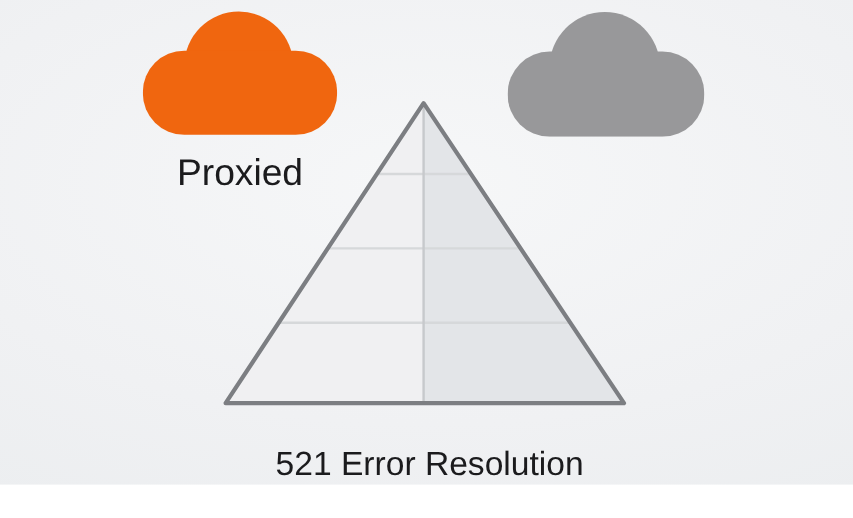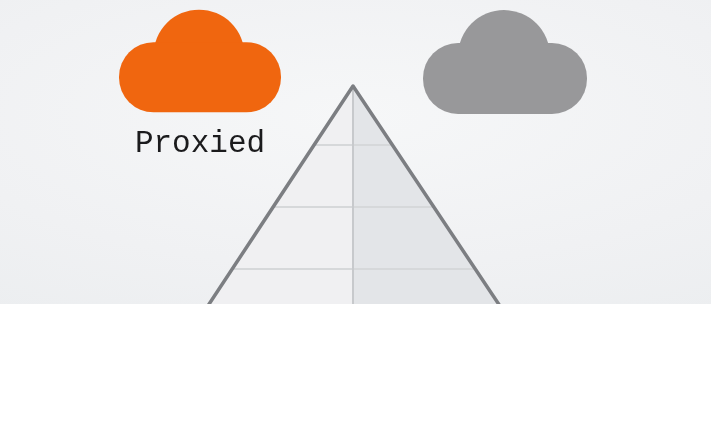--- a/index.html
+++ b/index.html
@@ -3,25 +3,24 @@
 <meta charset="utf-8">
 <style>
   html, body {
     margin: 0;
     padding: 0;
     font-family: "Liberation Sans", sans-serif;
   }
   .scene {
     position: relative;
     width: 711px;
-    height: 304px;
+    height: 404px;
     overflow: hidden;
     background: radial-gradient(ellipse 130% 110% at 50% 38%,
                 #f6f7f8 0%, #f0f1f3 45%, #eceef0 70%, #e7e9eb 100%);
-    font-family: Liberation Mono, monospace;
   }
   .cloud {
     position: absolute;
     display: block;
   }
   .cloud-proxied { left: 119px; top: 9px;  width: 162px; height: 104px; }
   .cloud-dns     { left: 423px; top: 10px; width: 164px; height: 104px; }
   .cloud-label {
     position: absolute;
     width: 220px;
@@ -77,14 +76,15 @@
       <rect x="0" y="0" width="175" height="262" fill="#F0F0F2"></rect>
       <rect x="175" y="0" width="173" height="262" fill="#E3E5E8"></rect>
       <line x1="0" y1="67" x2="348" y2="67" stroke-width="2" stroke="#D6D8DA"></line>
       <line x1="0" y1="129" x2="348" y2="129" stroke-width="2" stroke="#D6D8DA"></line>
       <line x1="0" y1="191" x2="348" y2="191" stroke-width="2" stroke="#D6D8DA"></line>
       <line x1="175" y1="8" x2="175" y2="258" stroke-width="2" stroke="#C7C9CC"></line>
     </g>
     <polygon points="175,8 342,258 10,258" fill="none" stroke-width="3.5" stroke-linejoin="round" stroke="#7C7E82"></polygon>
   </svg>
 
+  <div class="caption">521 Error Resolution</div>
 
 </div>
 
 </body></html>

